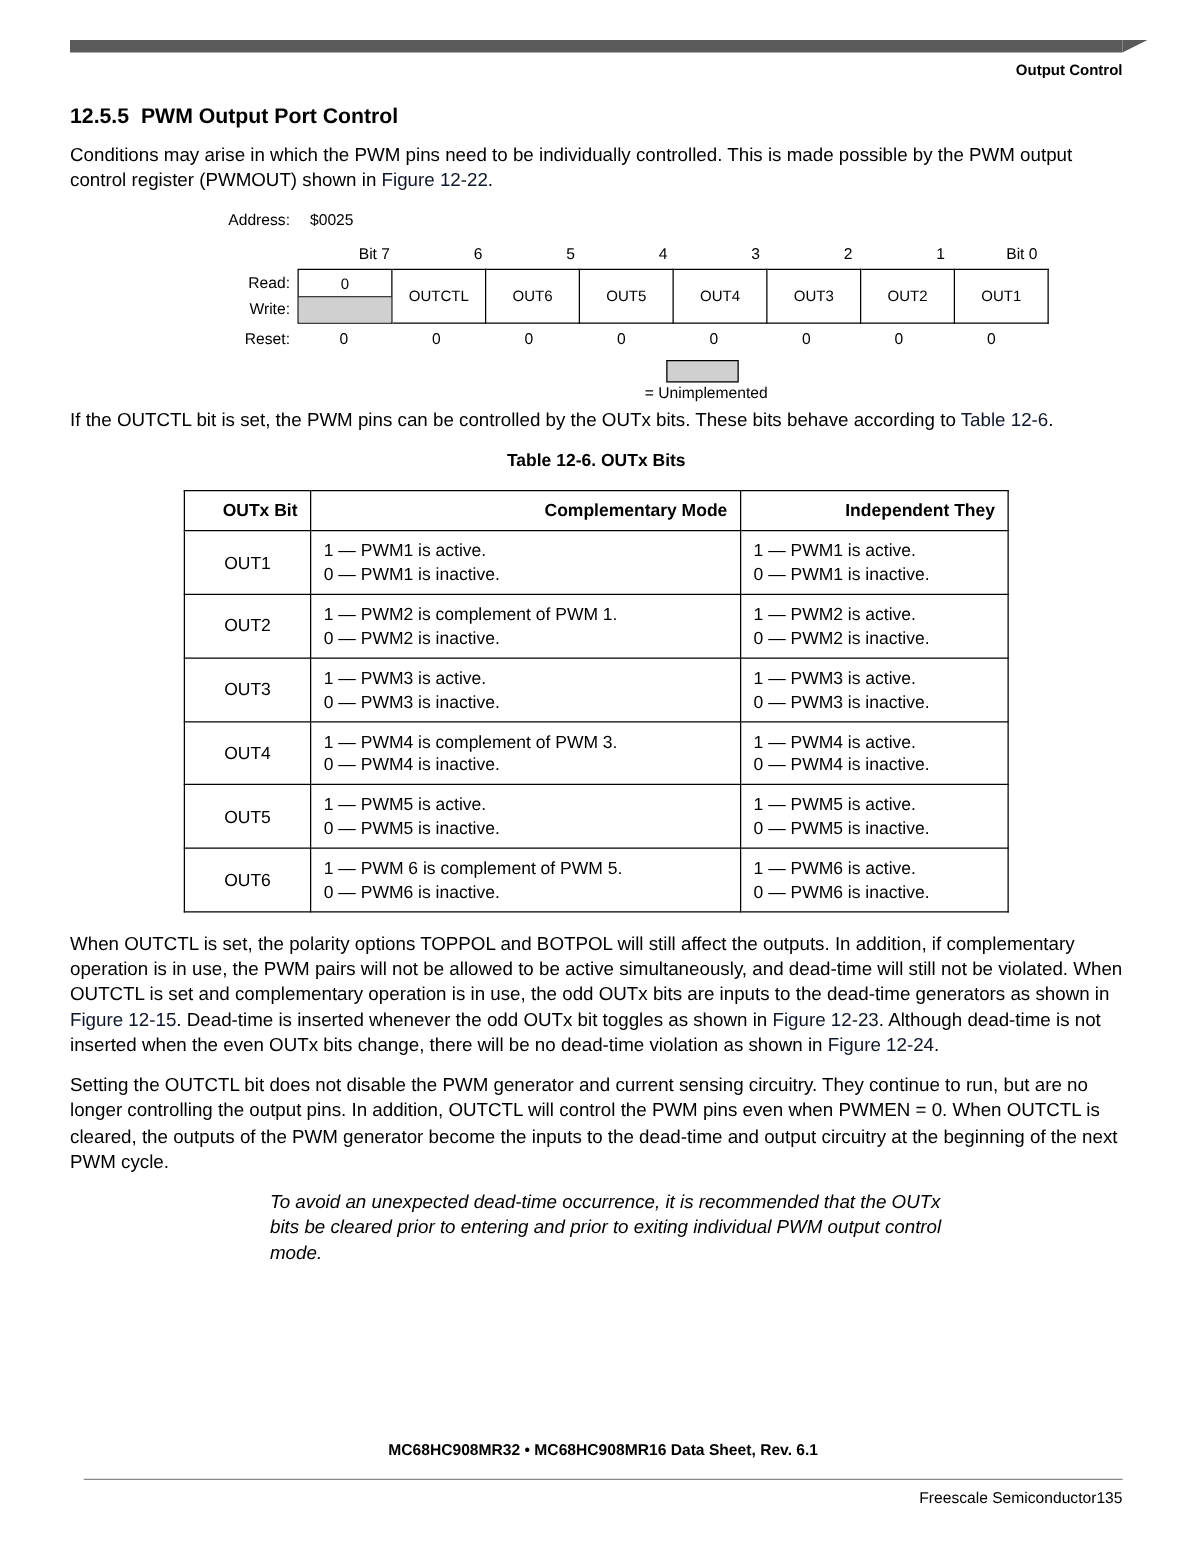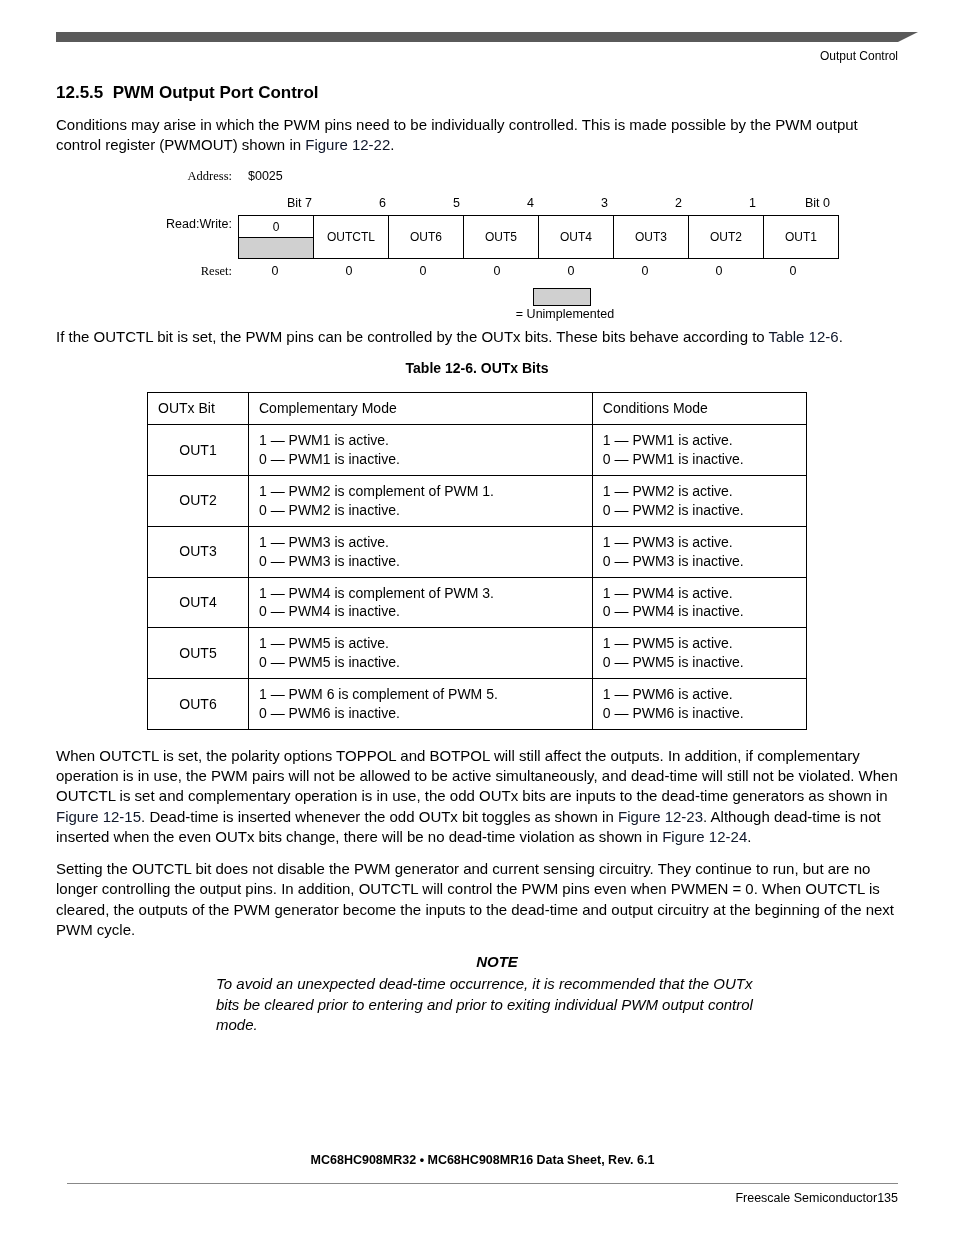--- a/index.html
+++ b/index.html
@@ -29,45 +29,45 @@
     position: absolute;
     right: -20px;
     top: 0;
     width: 0; height: 0;
     border-top: 10px solid #5a5a5a;
     border-right: 20px solid transparent;
   }
   .headerlabel {
     text-align: right;
     font-size: 12px;
-    font-weight: normal;
+    font-weight: bold;
     margin-bottom: 18px;
   }
   h2.section {
     font-size: 17px;
     font-weight: bold;
     margin: 0 0 10px 0;
   }
   p { margin: 0 0 12px 0; }
   .xref { color: #0f172a; }
   .figcaption, .tabcaption {
     text-align: center;
     font-weight: bold;
     font-size: 14px;
     margin: 8px 0 14px 0;
   }
   
   .regwrap { margin: 6px 0 4px 110px; font-size: 12.5px; }
   .reglabels { display:flex; }
-  .reglab { width:66px; text-align:right; padding-right:6px;font-family:Liberation Serif, serif;}
+  .reglab { width:66px; text-align:right; padding-right:6px;}
   .addrval { padding-left:10px;}
   .bitrow { display:flex; align-items:center; }
   .bitrow .cell { width:74px; text-align:right; }
   .bittop { margin-top:10px; }
-  .rwcol { width:66px; text-align:left; padding-right:6px; display:flex; flex-direction:row; height:42px; justify-content:space-around;}
+  .rwcol { width:66px; text-align:right; padding-right:6px; display:flex; flex-direction:column; height:42px; justify-content:space-around;}
   .regtable { display:flex; }
   .regbox { width:74px; height:42px; border:1px solid #000; border-left:none; display:flex; align-items:center; justify-content:center; font-size:12px;}
   .regbox:first-child { border-left:1px solid #000;}
   .splitbox { flex-direction:column; }
   .splitbox .top { width:100%; flex:1; display:flex; align-items:center; justify-content:center; border-bottom:1px solid #000;}
   .splitbox .bot { width:100%; flex:1; background:#d0d0d0;}
   .resetrow { display:flex; margin-top:4px;}
   .resetrow .cell { width:74px; text-align:center;}
   .legend { display:flex; align-items:center; margin-top:8px; margin-left:66px;flex-direction:column;}
   .legend .sw { width:56px; height:16px; background:#d0d0d0; border:1px solid #000; margin-right:6px;}
@@ -76,21 +76,21 @@
     border-collapse: collapse;
     margin: 0 auto 16px auto;
     width: 660px;
     font-size: 14px;
   }
   table.outx th, table.outx td {
     border: 1px solid #000;
     padding: 6px 10px;
     vertical-align: top;
   }
-  table.outx th { text-align:left; font-weight:normal;}
+  table.outx th { text-align:right; font-weight:bold;}
   table.outx td:first-child { text-align:center; vertical-align:middle; width:80px;}
   .noteblock { margin: 6px 120px 0 160px; }
   .notehead { text-align:center; font-weight:bold; font-style:italic; margin-bottom:2px;}
   .notebody { font-style: italic; }
   .footer {
     position:absolute; left:67px; right:56px; bottom:28px;
     font-size:12.5px;
   }
   .footer .docline { text-align:center; font-weight:bold; margin-bottom:14px;}
   .footer .hr { height:1px; background:#888; margin-bottom:6px;}
@@ -168,21 +168,21 @@
     <span>If the OUTCTL bit is set, the PWM pins can be controlled by the OUTx bits. These bits behave according to </span><span class="xref">Table 12-6</span><span>.</span>
   </p>
 
   <div class="tabcaption">Table 12-6. OUTx Bits</div>
 
   <table class="outx">
     <thead>
       <tr>
         <th>OUTx Bit</th>
         <th>Complementary Mode</th>
-        <th>Conditions Mode</th>
+        <th>Independent They</th>
       </tr>
     </thead>
     <tbody id="outx-body">
         <tr>
           <td>OUT1</td>
           <td>1 — PWM1 is active.<br>0 — PWM1 is inactive.</td>
           <td>1 — PWM1 is active.<br>0 — PWM1 is inactive.</td>
         </tr>
         <tr>
           <td>OUT2</td>
@@ -212,21 +212,20 @@
       </tbody>
   </table>
 
   <p>
     <span>When OUTCTL is set, the polarity options TOPPOL and BOTPOL will still affect the outputs. In addition, if complementary operation is in use, the PWM pairs will not be allowed to be active simultaneously, and dead-time will still not be violated. When OUTCTL is set and complementary operation is in use, the odd OUTx bits are inputs to the dead-time generators as shown in </span><span class="xref">Figure 12-15</span><span>. Dead-time is inserted whenever the odd OUTx bit toggles as shown in </span><span class="xref">Figure 12-23</span><span>. Although dead-time is not inserted when the even OUTx bits change, there will be no dead-time violation as shown in </span><span class="xref">Figure 12-24</span><span>.</span>
   </p>
 
   <p>Setting the OUTCTL bit does not disable the PWM generator and current sensing circuitry. They continue to run, but are no longer controlling the output pins. In addition, OUTCTL will control the PWM pins even when PWMEN = 0. When OUTCTL is cleared, the outputs of the PWM generator become the inputs to the dead-time and output circuitry at the beginning of the next PWM cycle.</p>
 
   <div class="noteblock">
-    <div class="notehead">NOTE</div>
     <div class="notebody">To avoid an unexpected dead-time occurrence, it is recommended that the OUTx bits be cleared prior to entering and prior to exiting individual PWM output control mode.</div>
   </div>
 
   <div class="footer">
     <div class="docline">MC68HC908MR32 • MC68HC908MR16 Data Sheet, Rev. 6.1</div>
     <div class="hr"></div>
     <div class="row">
       <div>Freescale Semiconductor</div>
       <div>135</div>
     </div>

